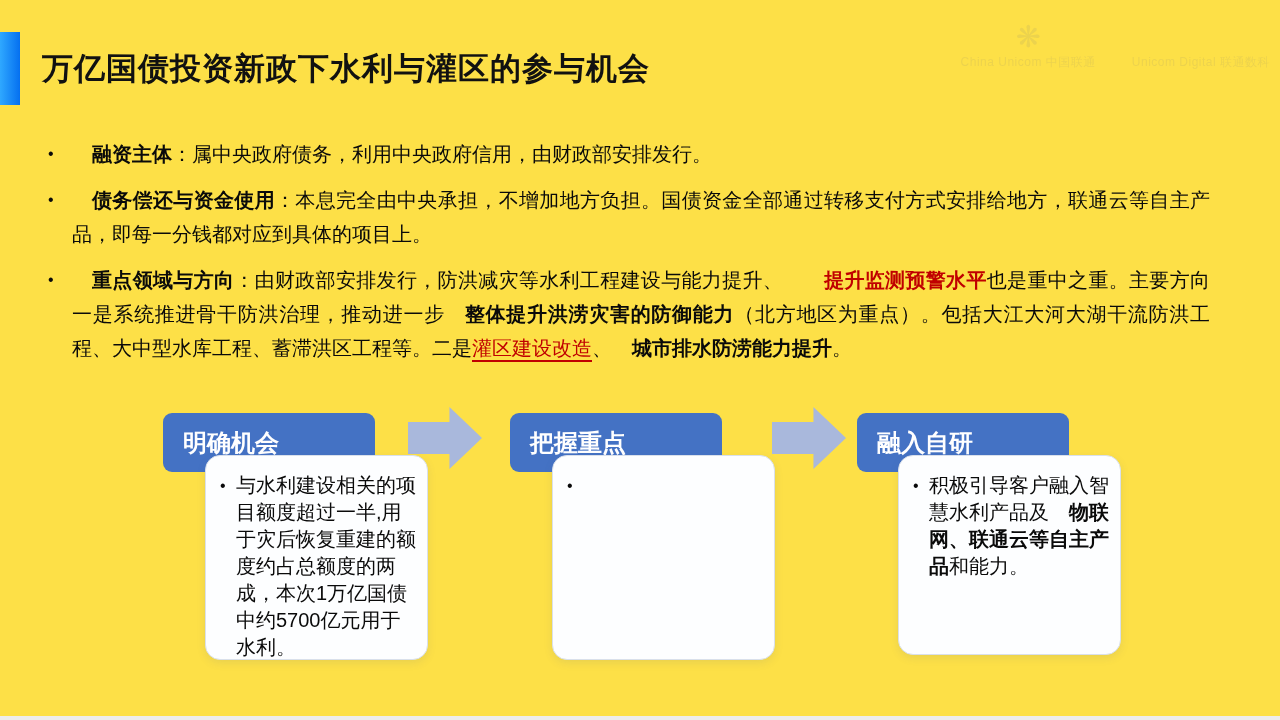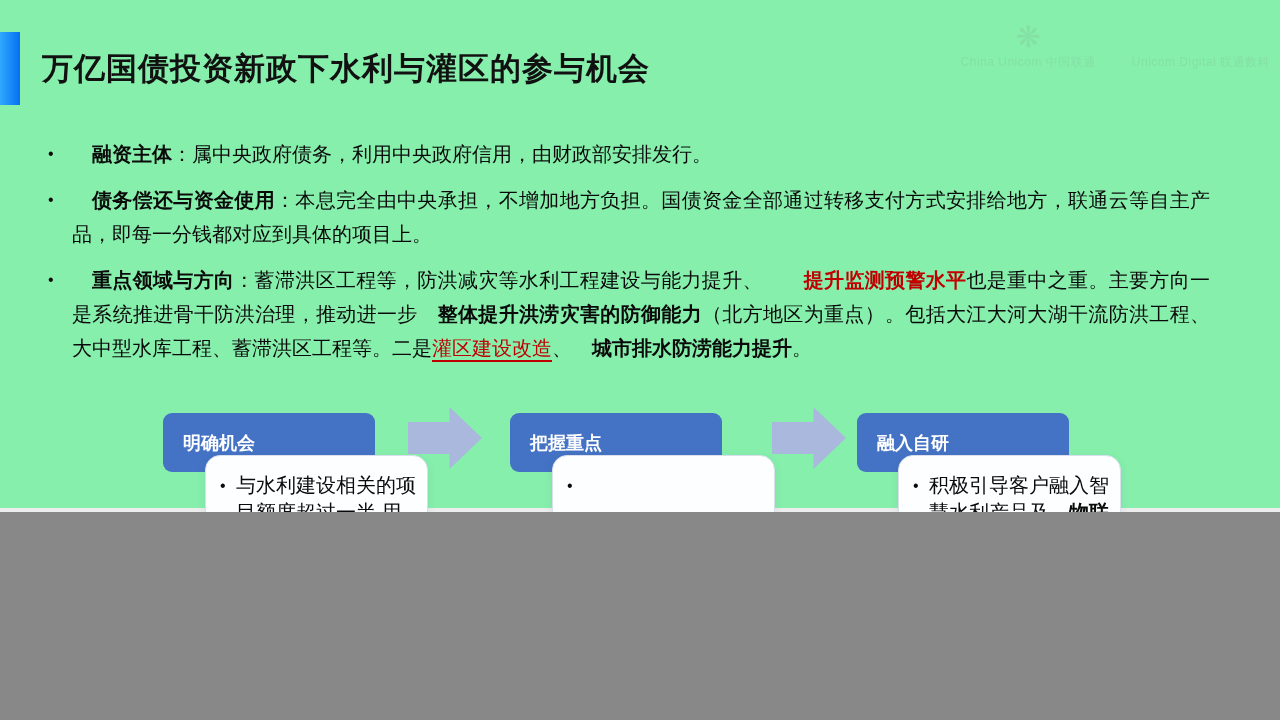--- a/index.html
+++ b/index.html
@@ -8,22 +8,22 @@
     --header-blue:#4472C4;
     --arrow-blue:#A9B8DC;
     --red:#C00000;
     --card-border:#D9E0EB;
   }
   *{margin:0;padding:0;box-sizing:border-box;}
   html,body{background:#888;}
   body{font-family:"Liberation Sans","DejaVu Sans",sans-serif;}
   .slide{
     position:relative;
-    width:1280px;height:512px;
-    background:#86efac;
+    width:1280px;height:720px;
+    background:#fde047;
     overflow:hidden;
     margin:0 auto;
   }
   
   .watermark{
     position:absolute;top:22px;right:10px;
     display:flex;align-items:flex-end;gap:36px;
     color:rgba(120,120,120,0.13);
     pointer-events:none;
   }
@@ -66,21 +66,21 @@
     font-weight:400;color:var(--red);
     text-decoration:underline;
     text-decoration-thickness:2px;
     text-underline-offset:5px;
   }
   
   .step-header{
     position:absolute;top:413px;height:59px;width:212px;
     background:var(--header-blue);
     border-radius:9px;
-    color:#fff;font-size:18px;font-weight:700;
+    color:#fff;font-size:24px;font-weight:700;
     display:flex;align-items:center;
     padding-left:20px;
     z-index:1;
   }
   .step-header.h1{left:163px;}
   .step-header.h2{left:510px;}
   .step-header.h3{left:857px;}
   .step-card{
     position:absolute;top:455px;height:205px;width:223px;
     background:#FDFEFF;
@@ -140,21 +140,21 @@
     <li>
       <span class="dot">•</span>
       <span class="li-text"><span class="seg-b">融资主体</span><span>：属中央政府债务，利用中央政府信用，由财政部安排发行。</span></span>
     </li>
     <li>
       <span class="dot">•</span>
       <span class="li-text"><span class="seg-b">债务偿还与资金使用</span><span>：本息完全由中央承担，不增加地方负担。国债资金全部通过转移支付方式安排给地方，联通云等自主产品，即每一分钱都对应到具体的项目上。</span></span>
     </li>
     <li>
       <span class="dot">•</span>
-      <span class="li-text"><span class="seg-b">重点领域与方向</span><span>：蓄滞洪区工程等，防洪减灾等水利工程建设与能力提升、</span><span class="seg-rb">提升监测预警水平</span><span>也是重中之重。主要方向一是系统推进骨干防洪治理，推动进一步</span><span class="seg-b">整体提升洪涝灾害的防御能力</span><span>（北方地区为重点）。包括大江大河大湖干流防洪工程、大中型水库工程、蓄滞洪区工程等。二是</span><span class="seg-rbu">灌区建设改造</span><span>、</span><span class="seg-b">城市排水防涝能力提升</span><span>。</span></span>
+      <span class="li-text"><span class="seg-b">重点领域与方向</span><span>：由财政部安排发行，防洪减灾等水利工程建设与能力提升、</span><span class="seg-rb">提升监测预警水平</span><span>也是重中之重。主要方向一是系统推进骨干防洪治理，推动进一步</span><span class="seg-b">整体提升洪涝灾害的防御能力</span><span>（北方地区为重点）。包括大江大河大湖干流防洪工程、大中型水库工程、蓄滞洪区工程等。二是</span><span class="seg-rbu">灌区建设改造</span><span>、</span><span class="seg-b">城市排水防涝能力提升</span><span>。</span></span>
     </li>
   </ul>
 
   <section>
     <div class="step-header h1">
       <span>明确机会</span>
     </div>
     <div class="step-card c1">
       <div class="card-body">
         <span class="card-dot">•</span>

